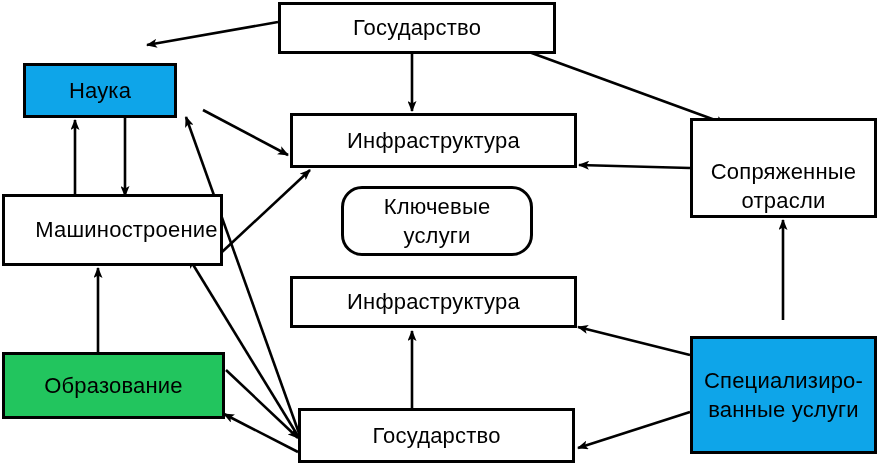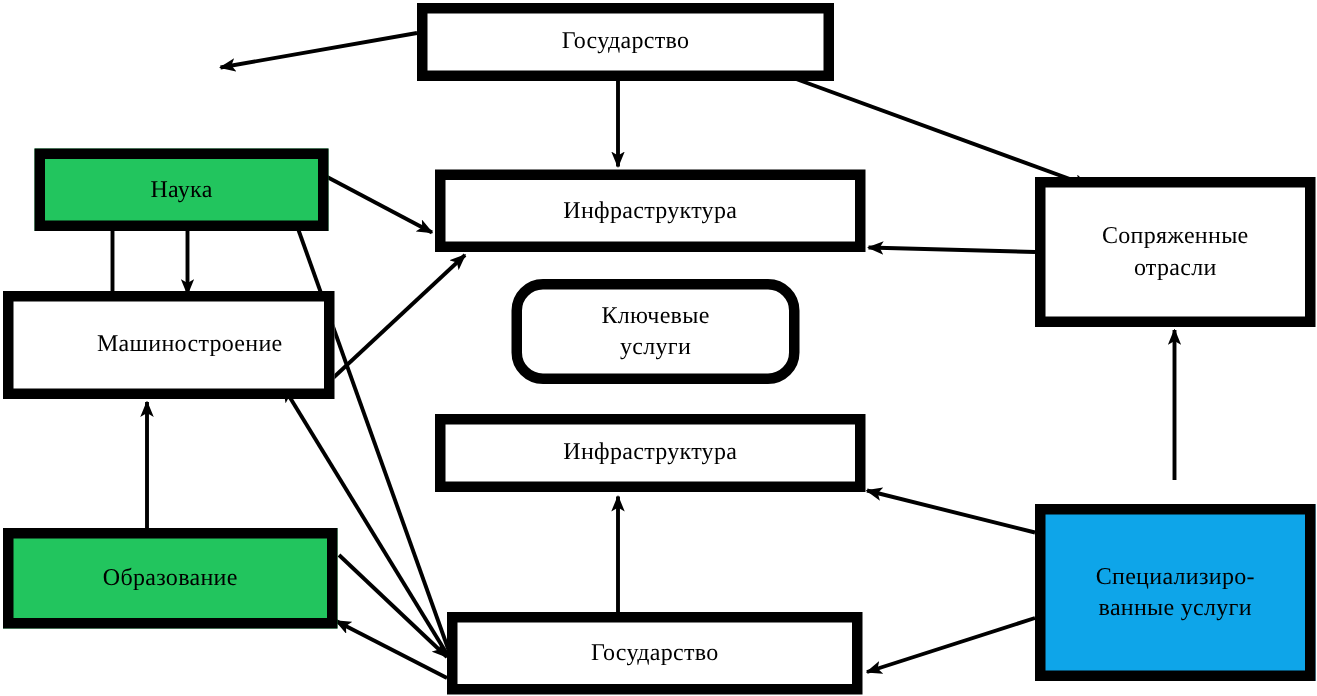--- a/index.html
+++ b/index.html
@@ -21,29 +21,29 @@
   #edge-layer {
     position: absolute;
     left: 0;
     top: 0;
     width: 878px;
     height: 464px;
   }
   .node {
     position: absolute;
     box-sizing: border-box;
-    border: 7px solid #4c1d95;
+    border: 3px solid #4c1d95;
     background: #ffffff;
     display: flex;
     align-items: center;
     justify-content: center;
     text-align: center;
     color: #000000;
-    font-family: Liberation Serif, serif;
-    font-size: 16px;
+    font-family: Liberation Sans, sans-serif;
+    font-size: 22px;
     line-height: 1.32;
     letter-spacing: 0.2px;
     z-index: 2;
   }
   .node-label {
     display: block;
     white-space: pre-line;
     padding: 0 6px;
   }
 </style>
@@ -76,27 +76,27 @@
         <line x1="300" y1="436" x2="186" y2="117" stroke="#000000" stroke-width="2.6" marker-end="url(#arrowhead)"></line>
         <line x1="226" y1="370" x2="298" y2="438" stroke="#000000" stroke-width="2.6" marker-end="url(#arrowhead)"></line>
         <line x1="298" y1="452" x2="224" y2="414" stroke="#000000" stroke-width="2.6" marker-end="url(#arrowhead)"></line>
       </g>
   </svg>
 
   <div id="nodes-group">
       <div class="node" style="left: 278px; top: 2px; width: 278px; height: 52px; border-color: rgb(0, 0, 0); background: rgb(255, 255, 255);">
         <span class="node-label">Государство</span>
       </div>
-      <div class="node" style="left: 23px; top: 63px; width: 196px; height: 55px; border-color: rgb(0, 0, 0); background: #22c55e; margin-top: 36px;">
+      <div class="node" style="left: 23px; top: 63px; width: 154px; height: 55px; border-color: rgb(0, 0, 0); background: #0ea5e9;">
         <span class="node-label">Наука</span>
       </div>
       <div class="node" style="left: 290px; top: 113px; width: 287px; height: 55px; border-color: rgb(0, 0, 0); background: rgb(255, 255, 255);">
         <span class="node-label">Инфраструктура</span>
       </div>
-      <div class="node" style="left: 690px; top: 118px; width: 187px; height: 100px; border-color: rgb(0, 0, 0); background: rgb(255, 255, 255);">
+      <div class="node" style="left: 690px; top: 118px; width: 187px; height: 100px; border-color: rgb(0, 0, 0); background: rgb(255, 255, 255); align-items: flex-end;">
         <span class="node-label">Сопряженные
 отрасли</span>
       </div>
       <div class="node" style="left: 2px; top: 194px; width: 221px; height: 72px; border-color: rgb(0, 0, 0); background: rgb(255, 255, 255); padding-left: 28px;">
         <span class="node-label">Машиностроение</span>
       </div>
       <div class="node" style="left: 341px; top: 186px; width: 192px; height: 70px; border-color: rgb(0, 0, 0); background: rgb(255, 255, 255); border-radius: 21px;">
         <span class="node-label">Ключевые
 услуги</span>
       </div>

